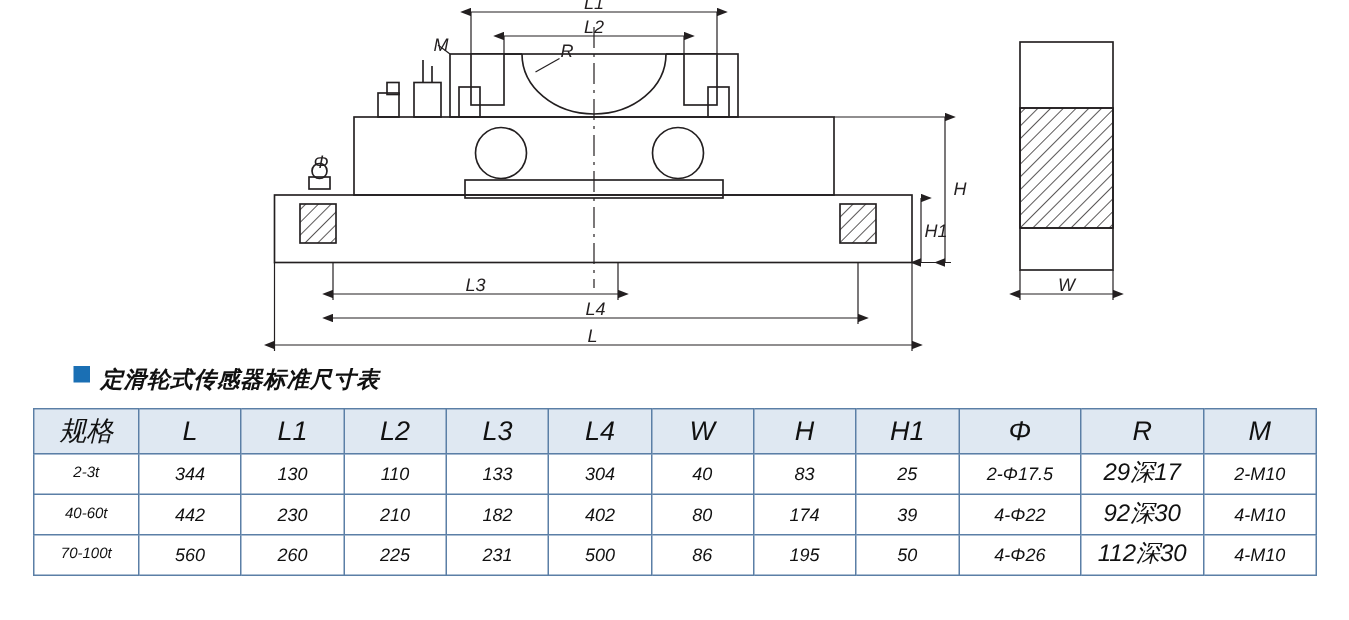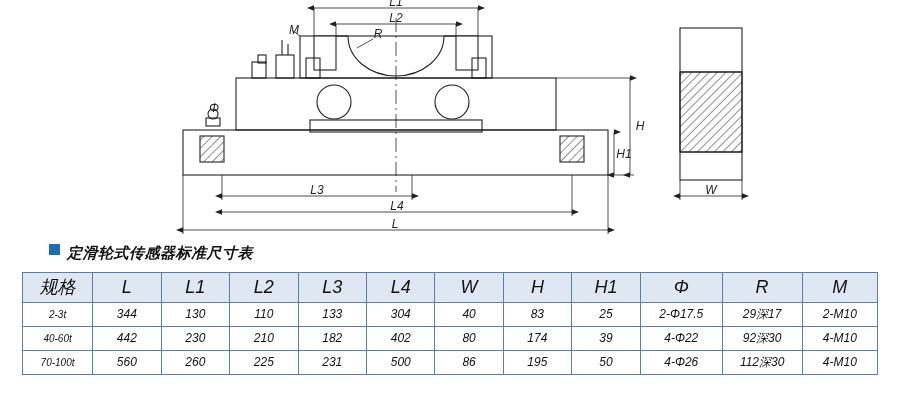--- a/index.html
+++ b/index.html
@@ -77,21 +77,21 @@
   }
   #dim-table thead th {
     background: #dfe8f2;
     font-size: 18px;
     height: 20px;
   }
   #dim-table td.spec {
     font-size: 10px;
   }
   #dim-table td.cjk {
-    font-size: 12px;
+    font-size: 16px;
   }
   .col-spec { width: 74px; }
   .col-num  { width: 74px; }
   .col-phi  { width: 86px; }
   .col-r    { width: 84px; }
   .col-m    { width: 80px; }
 </style>
 </head>
 <body>
 

